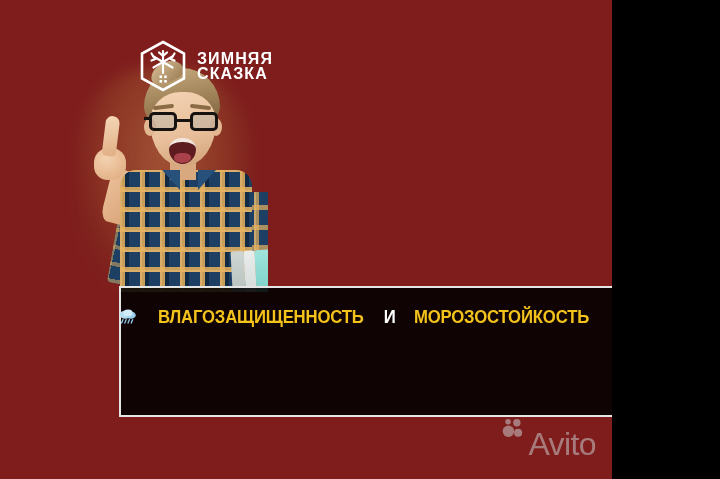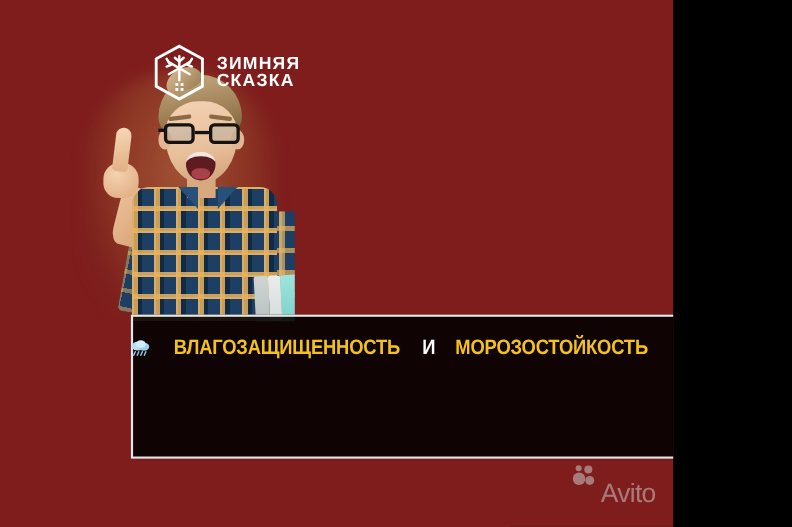--- a/index.html
+++ b/index.html
@@ -318,21 +318,21 @@
     right: 16px; bottom: 16px;
     display: flex;
     align-items: center;
     gap: 4px;
     opacity: 0.55;
     z-index: 50;
   }
   .avito-dots { width: 22px; height: 22px; display: block; }
   .avito-word {
     color: #c9c9c9;
-    font-size: 24px;
+    font-size: 32px;
     font-weight: 400;
     letter-spacing: -0.6px;
     font-family: "Liberation Sans", sans-serif;
     margin-top: 34px;
   }
 </style>
 </head>
 <body>
 
 <div id="canvas">

